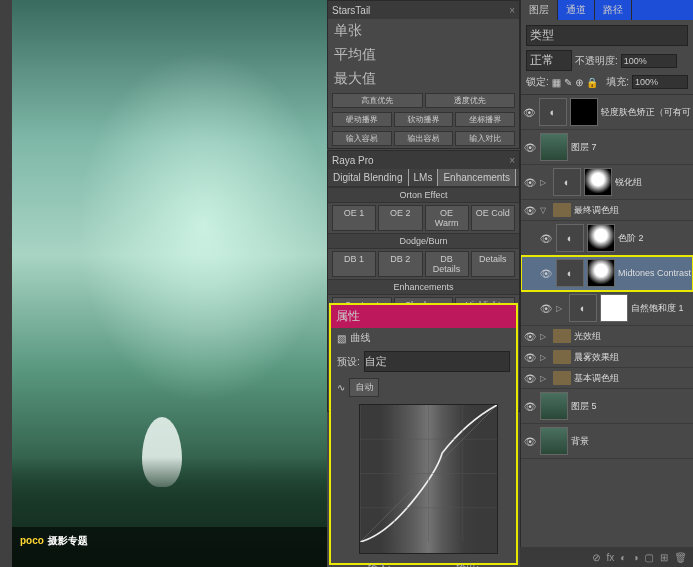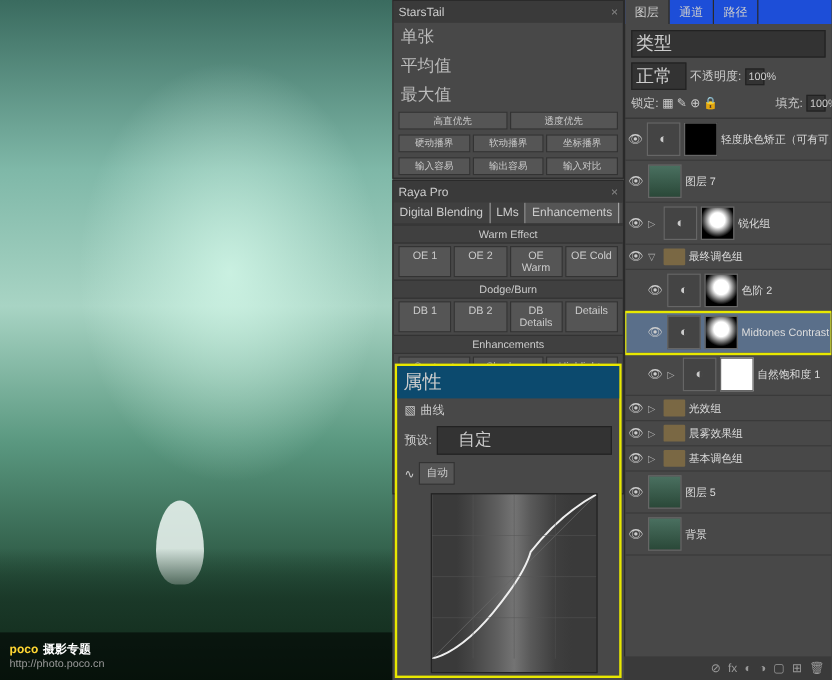--- a/index.html
+++ b/index.html
@@ -1,52 +1,52 @@
 <!DOCTYPE html>
 <html><head>
 <meta charset="utf-8">
 <style>
 *{margin:0;padding:0;box-sizing:border-box;font-family:"Microsoft YaHei",Arial,sans-serif;font-size:10px}
 body{background:#404040;width:693px;height:567px;overflow:hidden;position:relative;color:#ccc}
-.canvas{position:absolute;left:0;top:0;width:383px;height:567px;background:linear-gradient(180deg,#3a6b5f 0%,#7fb8a8 25%,#a8d4c4 45%,#5a9880 65%,#2a5540 85%,#1a3828 100%);overflow:hidden}
+.canvas{position:absolute;left:12px;top:0;width:383px;height:567px;background:linear-gradient(180deg,#3a6b5f 0%,#7fb8a8 25%,#a8d4c4 45%,#5a9880 65%,#2a5540 85%,#1a3828 100%);overflow:hidden}
 .canvas::before{content:"";position:absolute;inset:0;background:radial-gradient(ellipse 180px 250px at 50% 40%,rgba(220,255,240,.7),transparent 70%)}
 .figure{position:absolute;bottom:80px;left:130px;width:40px;height:70px;background:rgba(240,248,245,.85);border-radius:50% 50% 40% 40%/60% 60% 40% 40%}
 .grass{position:absolute;bottom:0;left:0;right:0;height:110px;background:linear-gradient(180deg,transparent,#1a3828 40%,#0f2818)}
 .watermark{position:absolute;bottom:0;left:0;right:0;height:40px;background:rgba(0,0,0,.55);padding:4px 8px}
 .wm-title{color:#fff;font-size:14px;font-weight:bold}
 .wm-title .yel{color:#ffd633}
 .wm-url{color:#999;font-size:9px}
 .panels{position:absolute;left:327px;top:0;width:193px;height:567px;background:#484848}
 .panel{background:#484848;border:1px solid #2a2a2a;margin-bottom:1px}
 .phead{background:#3a3a3a;height:18px;display:flex;align-items:center;justify-content:space-between;padding:0 4px;font-size:10px}
 .phead .x{color:#888;cursor:pointer}
 .prow{display:flex;gap:2px;padding:2px 4px}
 .plabel{font-size:14px;color:#bbb;padding:1px 2px;min-width:32px}
 .pbtn{background:#555;border:1px solid #333;color:#ccc;font-size:9px;padding:2px 4px;flex:1;text-align:center;cursor:pointer}
 .pbtn.sm{padding:1px 2px;font-size:8px}
 .sectlbl{text-align:center;font-size:9px;color:#ccc;padding:2px;border-top:1px solid #333;border-bottom:1px solid #333;background:#404040}
 .tabrow{display:flex;border-bottom:1px solid #333}
 .tab{padding:3px 5px;font-size:10px;background:#404040;border-right:1px solid #a3a3a3}
 .tab.act{background:#555}
 .props{position:absolute;left:329px;top:303px;width:189px;height:262px;background:#484848;border:2px solid #e8e800}
-.props .phead2{background:#0c4a6e;padding:3px 5px;font-size:16px}
+.props .phead2{background:#be185d;padding:3px 5px;font-size:12px}
 .props .row{display:flex;align-items:center;gap:4px;padding:3px 6px}
-.props .sel{background:#333;border:1px solid #222;color:#ccc;font-size:14px;padding:2px 17px;flex:1}
+.props .sel{background:#333;border:1px solid #222;color:#ccc;font-size:11px;padding:2px 0;flex:1}
 .curve{position:relative;margin:4px 18px 4px 28px;height:150px;background:#3a3a3a;border:1px solid #222}
 .hist{position:absolute;inset:0;background:linear-gradient(90deg,transparent 15%,rgba(100,100,100,.3) 25%,rgba(120,120,120,.6) 40%,rgba(140,140,140,.7) 50%,rgba(120,120,120,.5) 60%,rgba(80,80,80,.2) 75%,transparent 85%)}
 .curveline{position:absolute;inset:0}
 .io{display:flex;justify-content:space-around;padding:4px;font-size:9px;color:#bbb}
 .layers{position:absolute;left:520px;top:0;width:173px;height:567px;background:#484848;border-left:1px solid #2a2a2a}
 .ltabs{display:flex;background:#1d4ed8;height:20px}
 .ltab{padding:3px 8px;font-size:10px;border-right:1px solid #2a2a2a}
 .ltab.act{background:#484848}
 .lopts{padding:3px 5px;border-bottom:1px solid #333}
 .lrow{display:flex;align-items:center;gap:3px;padding:2px 0}
-.lsel{background:#333;border:1px solid #222;color:#ccc;font-size:15px;padding:1px 3px}
-.lpct{background:#333;border:1px solid #222;color:#ccc;font-size:9px;padding:1px 2px;width:16px}
+.lsel{background:#333;border:1px solid #222;color:#ccc;font-size:12px;padding:1px 3px}
+.lpct{background:#333;border:1px solid #222;color:#ccc;font-size:9px;padding:1px 2px;width:56px}
 .llist{overflow-y:auto;height:480px}
 .layer{display:flex;align-items:center;padding:3px 2px;border-bottom:1px solid #3a3a3a;gap:3px}
 .layer.sel{background:#5a6f8a;outline:2px solid #e8e800;outline-offset:-1px}
 .eye{width:14px;height:12px;display:flex;align-items:center;justify-content:center;font-size:10px;color:#ccc}
 .thumb{width:28px;height:28px;background:#222;border:1px solid #666;flex-shrink:0}
 .thumb.img{background:linear-gradient(#4a7060,#2a4838)}
 .thumb.mask{background:#fff}
 .thumb.mask.blk{background:#000}
 .thumb.adj{background:#444;display:flex;align-items:center;justify-content:center;font-size:11px}
 .thumb.blob{background:radial-gradient(circle at 50% 40%,#fff 30%,#000 70%)}
@@ -58,21 +58,20 @@
 .lfoot{position:absolute;bottom:0;left:520px;width:173px;height:20px;background:#3a3a3a;display:flex;align-items:center;justify-content:flex-end;gap:6px;padding:0 6px;font-size:10px;color:#999}
 </style>
 </head>
 <body>
 
 <div class="canvas">
   <div class="figure"></div>
   <div class="grass"></div>
   <div class="watermark">
     <div class="wm-title"><span class="yel">poco</span> <span>摄影专题</span></div>
-    <div class="wm-url">http://photo.poco.cn</div>
   </div>
 </div>
 
 <div class="panels">
   <div class="panel">
     <div class="phead">
         <span>StarsTail</span>
         <span class="x">×</span>
       </div>
     <div class="prow">
@@ -103,21 +102,21 @@
   <div class="panel">
     <div class="phead">
         <span>Raya Pro</span>
         <span class="x">×</span>
       </div>
     <div class="tabrow">
       <div class="tab">Digital Blending</div>
       <div class="tab">LMs</div>
       <div class="tab act">Enhancements</div>
     </div>
-    <div class="sectlbl">Warm Effect</div>
+    <div class="sectlbl">Orton Effect</div>
     <div class="prow">
         <span class="pbtn">OE 1</span>
         <span class="pbtn">OE 2</span>
         <span class="pbtn">OE Warm</span>
         <span class="pbtn">OE Cold</span>
       </div>
     <div class="sectlbl">Dodge/Burn</div>
     <div class="prow">
         <span class="pbtn">DB 1</span>
         <span class="pbtn">DB 2</span>

